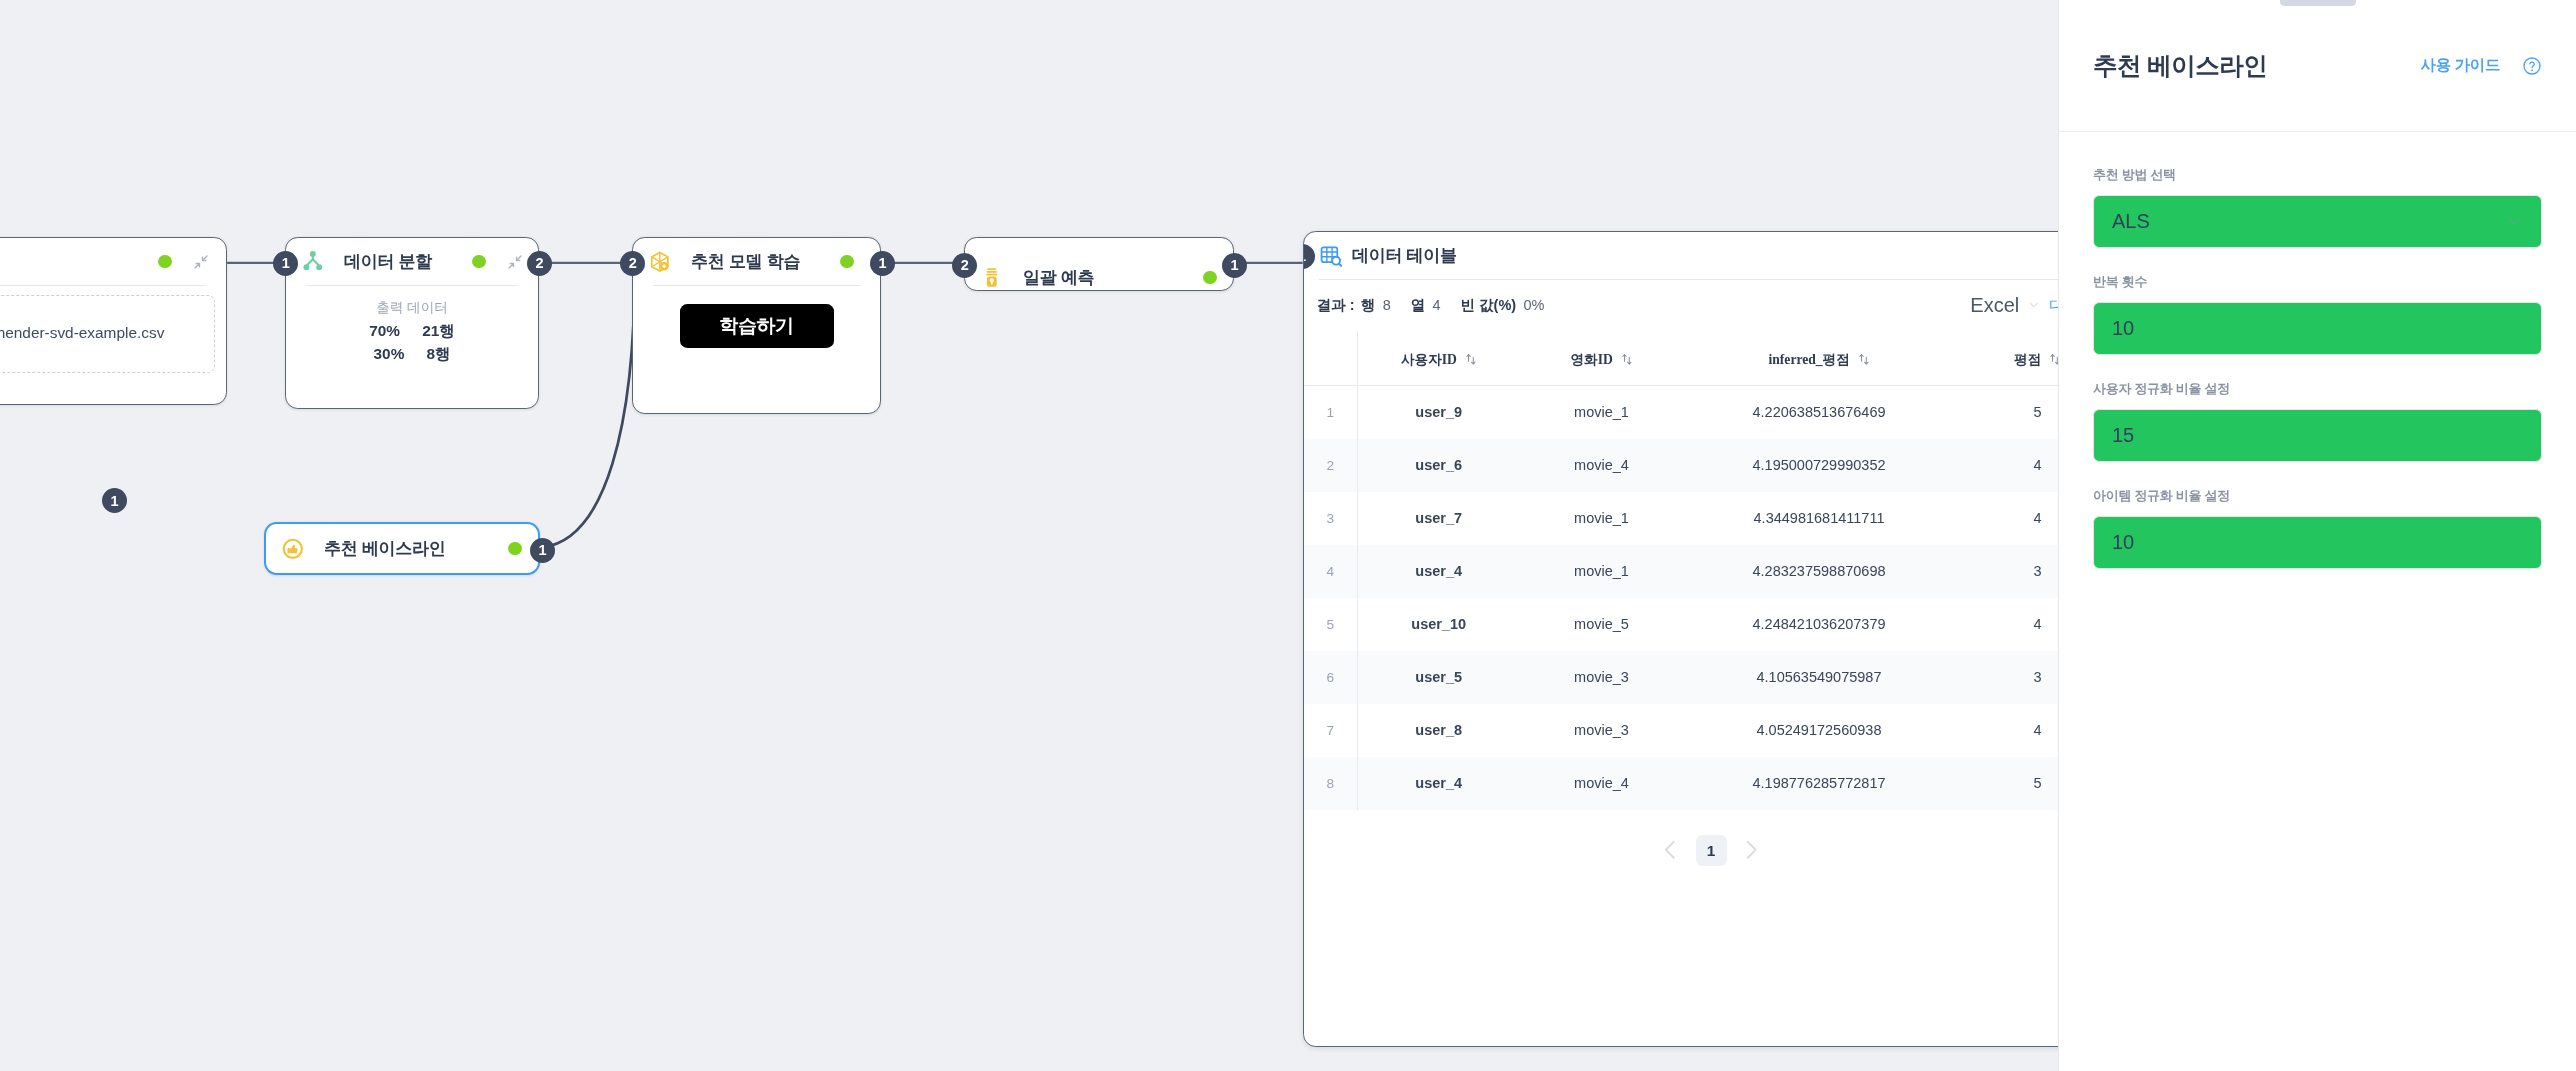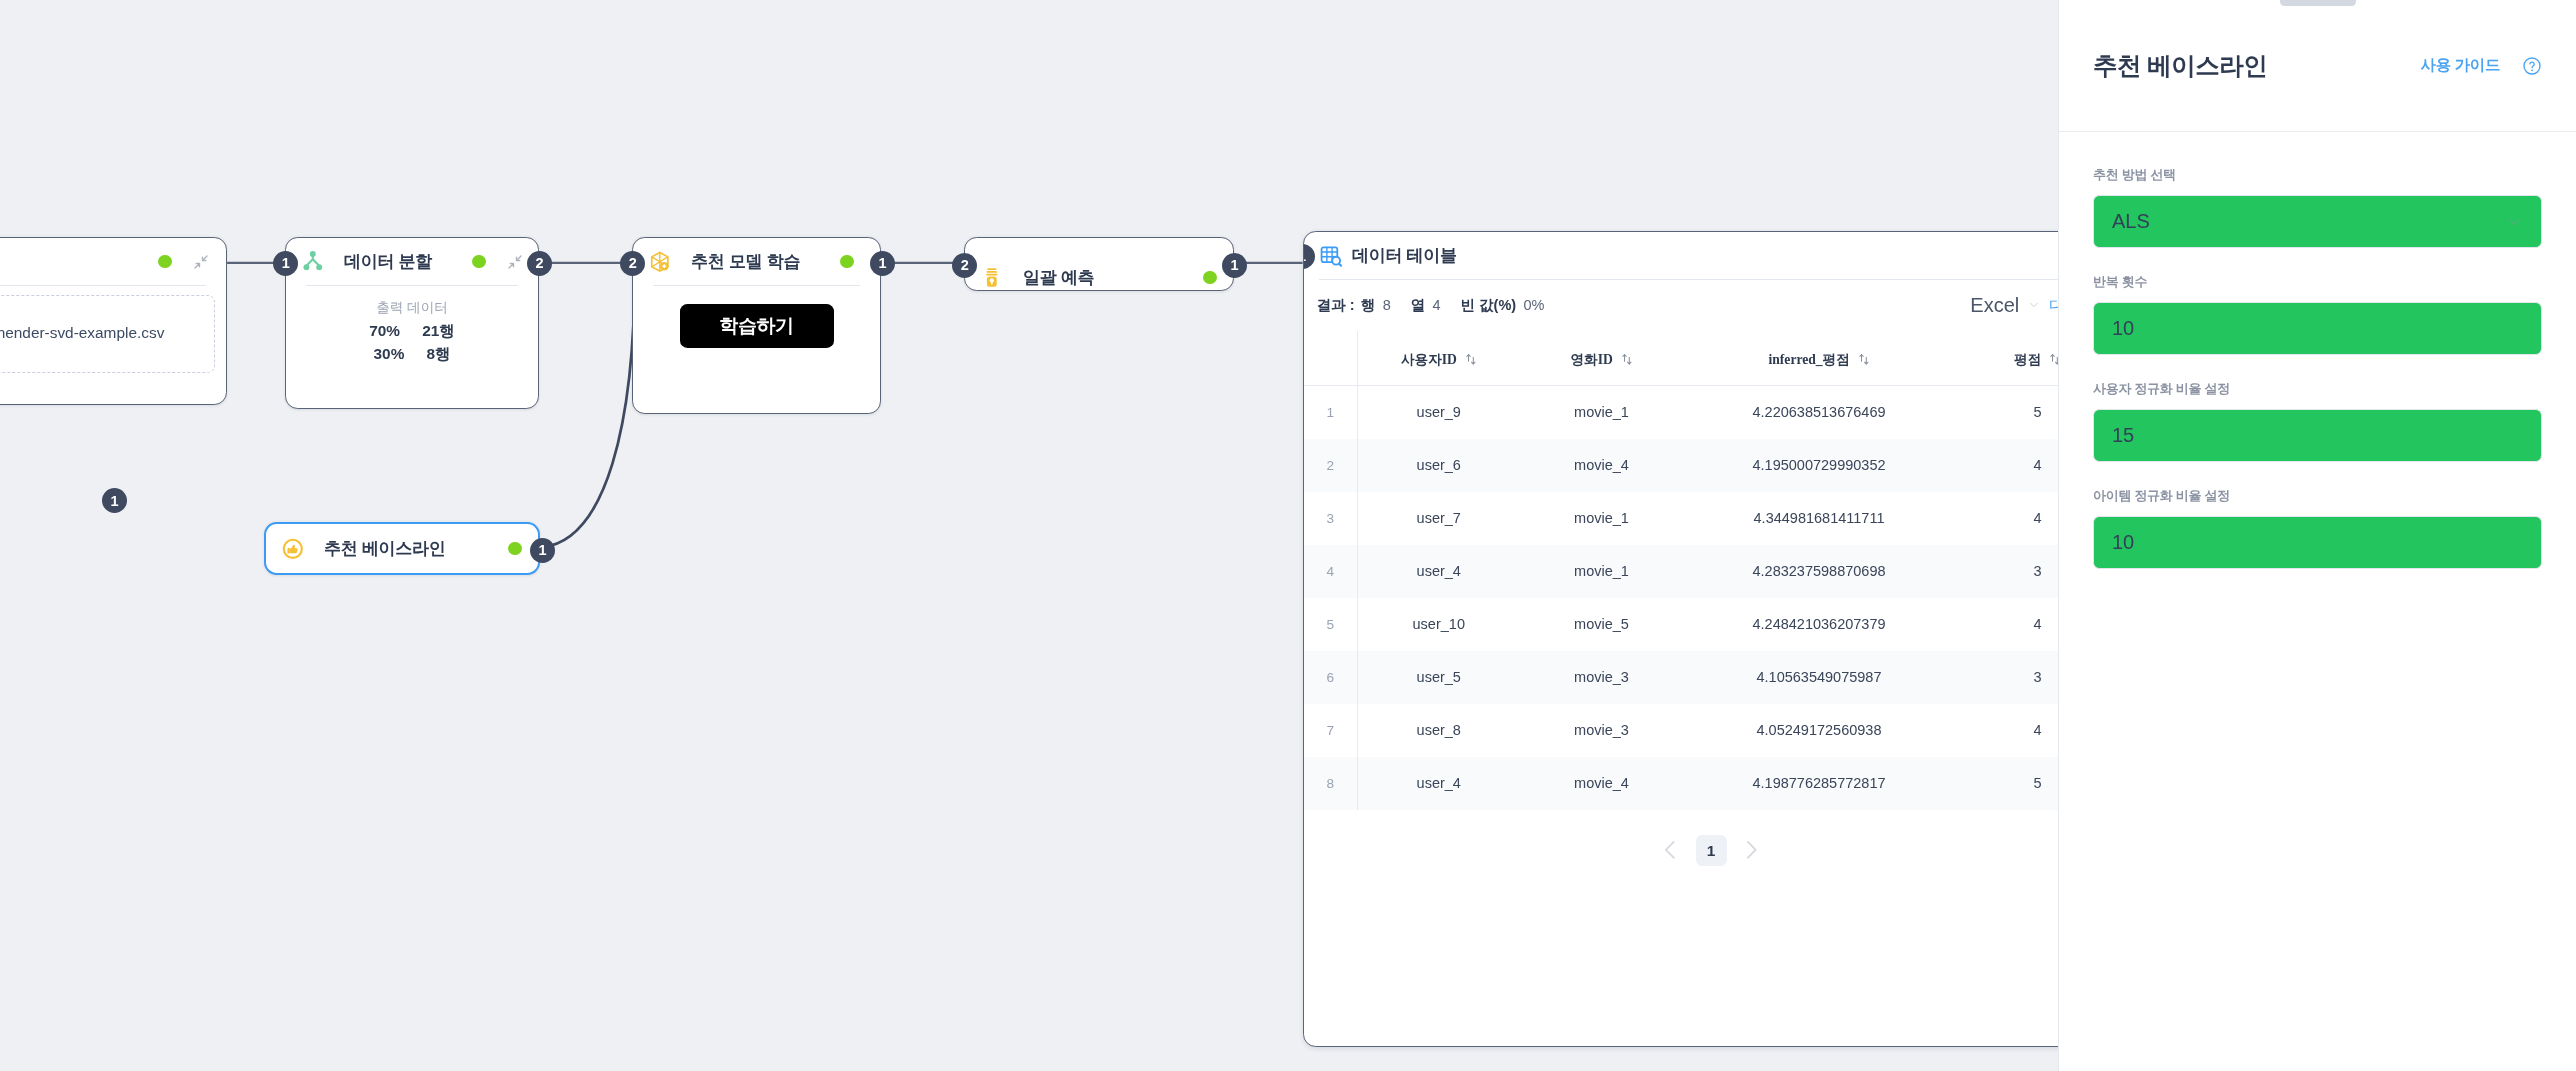--- a/index.html
+++ b/index.html
@@ -124,21 +124,21 @@
   }
   table#dt th .sortico { display: inline-block; width: 11.8px; height: 12.7px; vertical-align: -1.8px; margin-left: 4.5px; opacity: .65; }
   table#dt thead tr { border-bottom: 0.9px solid #e7eaf0; font-family: Liberation Serif, serif; }
   table#dt td {
     font-size: 14.5px; color: #3a4559; text-align: center;
     height: 53px; padding: 0;
   }
   table#dt tbody tr:nth-child(even) { background: #f8fafc; }
   table#dt td.idx { color: #9aa3b2; font-size: 13.6px; width: 53px; border-right: 0.9px solid #e7eaf0; }
   table#dt th.idx { width: 53px; border-right: 0.9px solid #e7eaf0; }
-  .c-user { width: 163px; } .c-movie { width: 163px; }
+  .c-user { width: 163px; font-weight: bold; } .c-movie { width: 163px; }
   .c-inf  { width: 272px; } .c-rate { width: 165px; }
 
   #pager { display: flex; align-items: center; justify-content: center; gap: 12.7px; height: 63px; margin-top: 9px; }
   .pg-arrow { width: 23.6px; height: 23.6px; opacity: .35; cursor: pointer; }
   .pg-num {
     min-width: 31px; height: 31px; line-height: 31px; padding: 0 8.2px;
     background: #eef1f5; border-radius: 6.3px;
     font-size: 15.4px; font-weight: 700; color: #2e3a50; text-align: center; cursor: pointer;
   }
 

